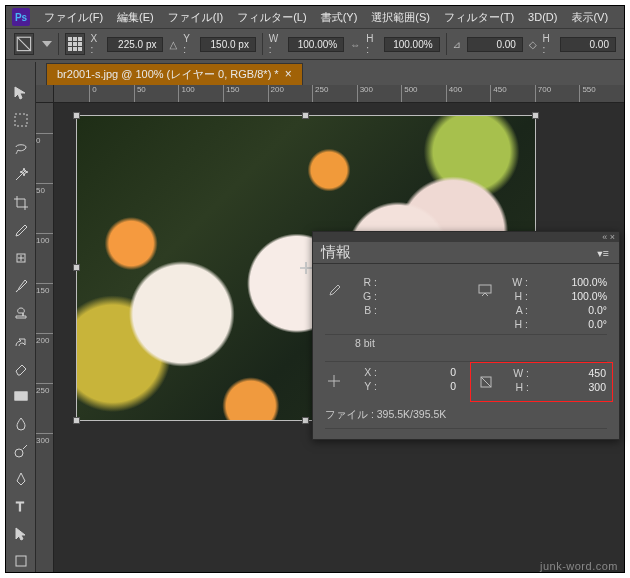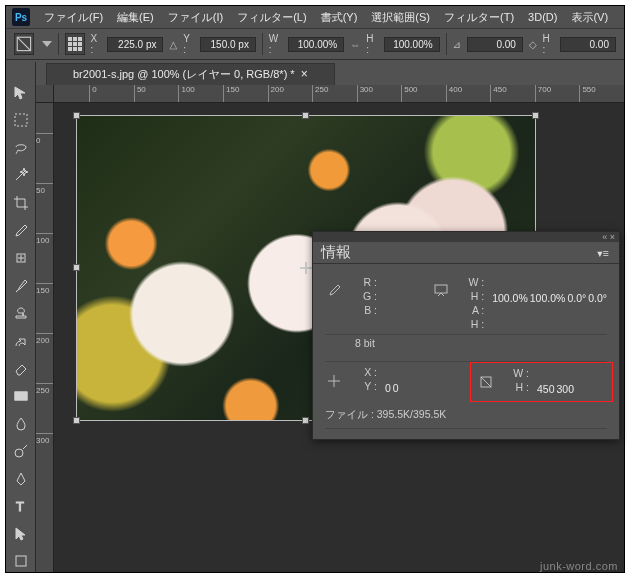--- a/index.html
+++ b/index.html
@@ -1,42 +1,42 @@
 <!DOCTYPE html>
 <html><head>
 <meta charset="utf-8">
 <style>
   * { margin: 0; padding: 0; box-sizing: border-box; font-family: "Segoe UI", Tahoma, sans-serif; }
   body { background: #fff; width: 630px; height: 578px; overflow: hidden; position: relative; }
   .app { position: absolute; left: 5px; top: 5px; width: 620px; height: 568px; background: #525252; border: 1px solid #000; }
 
   
   .menubar { height: 22px; background: #505050; display: flex; align-items: center; gap: 14px; padding: 0 6px; color: #e7e7e7; font-size: 11px; }
-  .ps-logo { width: 18px; height: 18px; background: #0f172a; color: #49b6f5; display: flex; align-items: center; justify-content: center; font-weight: bold; font-size: 10px; border-radius: 2px; }
+  .ps-logo { width: 18px; height: 18px; background: #4c1d95; color: #49b6f5; display: flex; align-items: center; justify-content: center; font-weight: bold; font-size: 10px; border-radius: 2px; }
   .menubar .menu-item { cursor: default; white-space: nowrap; }
 
   
   .optionbar { height: 32px; background: #535353; border-top: 1px solid #383838; border-bottom: 1px solid #2e2e2e; display: flex; align-items: center; gap: 6px; padding: 0 8px; color: #dcdcdc; font-size: 10px; }
   .opt-ico { width: 22px; height: 22px; background: #434343; border: 1px solid #2c2c2c; display: flex; align-items: center; justify-content: center; color: #ccc; }
   .opt-grid { display: grid; grid-template-columns: repeat(3,4px); grid-template-rows: repeat(3,4px); gap: 1px; }
   .opt-grid span { background: #ccc; }
   .opt-sep { width: 1px; height: 22px; background: #363636; }
   .opt-label { color: #ccc; }
   .opt-val { background: #3a3a3a; border: 1px solid #2a2a2a; padding: 1px 6px; min-width: 56px; text-align: right; color: #eaeaea; }
   .tri { width: 0; height: 0; border-left: 5px solid transparent; border-right: 5px solid transparent; border-top: 6px solid #b8b8b8; display: inline-block; margin-left: 2px; }
 
   
   .toolstrip { position: absolute; left: 0; top: 56px; width: 30px; bottom: 0; background: #525252; border-right: 1px solid #2a2a2a; display: flex; flex-direction: column; align-items: center; padding-top: 20px; gap: 6px; }
   .tool { width: 22px; height: 22px; display: flex; align-items: center; justify-content: center; color: #d9d9d9; cursor: pointer; }
   .tool svg { width: 16px; height: 16px; stroke: #d2d2d2; fill: #d2d2d2; }
 
   
   .docarea { position: absolute; left: 30px; top: 56px; right: 0; bottom: 0; background: #525252; }
   .doctab { height: 23px; display: flex; align-items: center; padding-left: 10px; }
-  .doctab-inner { background: #404040; border: 1px solid #333; border-bottom: none; padding: 3px 26px; color: #e8e8e8; font-size: 11px; display: flex; align-items: center; gap: 6px; }
+  .doctab-inner { background: #a16207; border: 1px solid #333; border-bottom: none; padding: 3px 10px; color: #e8e8e8; font-size: 11px; display: flex; align-items: center; gap: 6px; }
   .doctab-close { font-size: 12px; cursor: pointer; }
   .canvas-wrap { position: absolute; left: 0; top: 23px; right: 0; bottom: 0; background: #2d2d2d; }
 
   
   .ruler-h { position: absolute; left: 18px; top: 0; right: 0; height: 18px; background: #4a4a4a; display: flex; color: #bfbfbf; font-size: 8px; overflow: hidden; border-bottom: 1px solid #222; }
   .ruler-h .tick { width: 50px; border-left: 1px solid #888; padding-left: 2px; height: 100%; }
   .ruler-v { position: absolute; left: 0; top: 18px; bottom: 0; width: 18px; background: #4a4a4a; color: #bfbfbf; font-size: 8px; overflow: hidden; border-right: 1px solid #222; }
   .ruler-v .tick { height: 50px; border-top: 1px solid #888; padding-top: 2px; writing-mode: horizontal-tb; }
   .ruler-corner { position: absolute; left: 0; top: 0; width: 18px; height: 18px; background: #4a4a4a; border-right: 1px solid #222; border-bottom: 1px solid #222; }
 
@@ -71,21 +71,21 @@
   .info-panel { position: absolute; right: 4px; top: 225px; width: 308px; background: #525252; border: 1px solid #2a2a2a; box-shadow: 0 2px 8px rgba(0,0,0,.5); color: #ddd; font-size: 10.5px; }
   .info-header-bar { height: 10px; background: #3b3b3b; display:flex; justify-content:flex-end; align-items:center; padding-right:4px; gap:4px; color:#aaa; font-size:9px;}
   .info-tabs { height: 22px; display: flex; align-items: center; padding: 0 8px; border-bottom: 1px solid #333; justify-content: space-between; }
   .info-tab-lbl { font-size: 15px; }
   .info-menu-btn { width: 16px; text-align: center; cursor: pointer; }
   .info-body { padding: 8px 12px 10px 12px; }
   .info-row { display: flex; gap: 20px; padding: 4px 0; border-bottom: 1px solid #444; }
   .info-col { flex: 1; display: flex; gap: 8px; align-items: flex-start; }
   .info-icon { width: 18px; height: 30px; display: flex; align-items: center; justify-content: center; color: #bbb; }
   .info-labels { display: flex; flex-direction: column; gap: 2px; width: 26px; text-align: right; color: #ccc; }
-  .info-values { display: flex; gap: 2px; text-align: right; flex: 1; color: #eaeaea; margin-top: 16px; }
+  .info-values { display: flex; flex-direction: column; gap: 2px; text-align: right; flex: 1; color: #eaeaea; }
   .info-row.bot { border-bottom: none; }
   .info-8bit { padding: 2px 0 12px 30px; color: #ccc; border-bottom: 1px solid #444; }
   .highlight { border: 1.5px solid #ff2020; padding: 4px 6px; margin: -4px -6px; }
   .info-file { padding: 6px 0; color: #ccc; border-bottom: 1px solid #444; }
   .info-hint { padding: 6px 0 0 0; color: #cfcfcf; font-size: 10px; line-height: 1.45; }
 
   .watermark { position: absolute; right: 12px; bottom: 6px; color: #888; font-size: 11px; letter-spacing: .5px; }
 </style>
 </head>
 <body>

